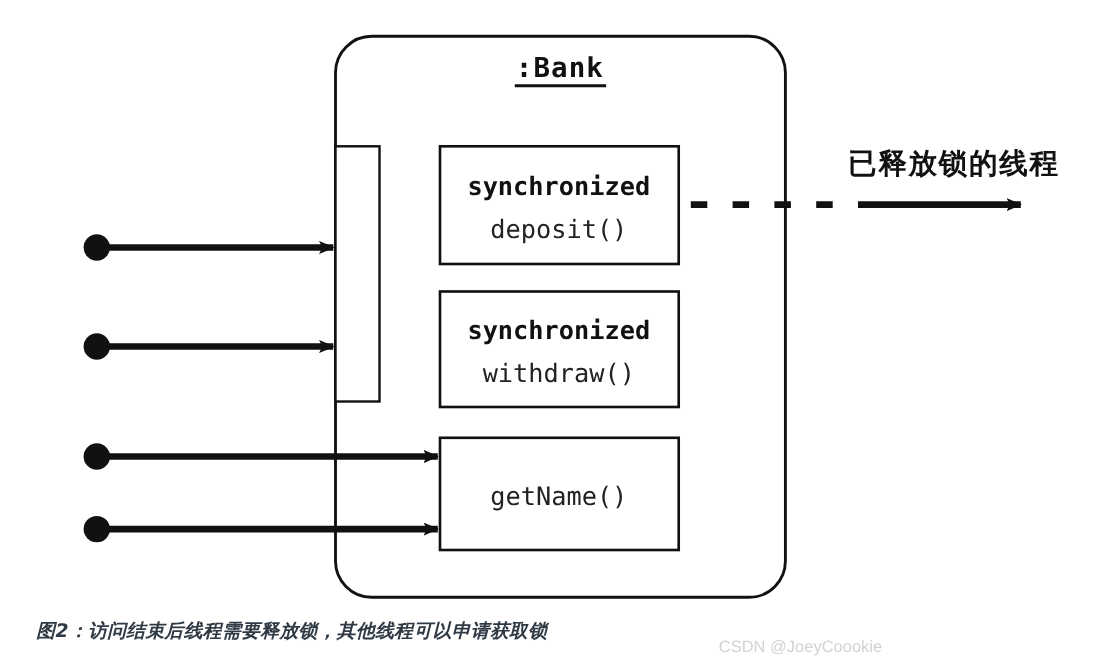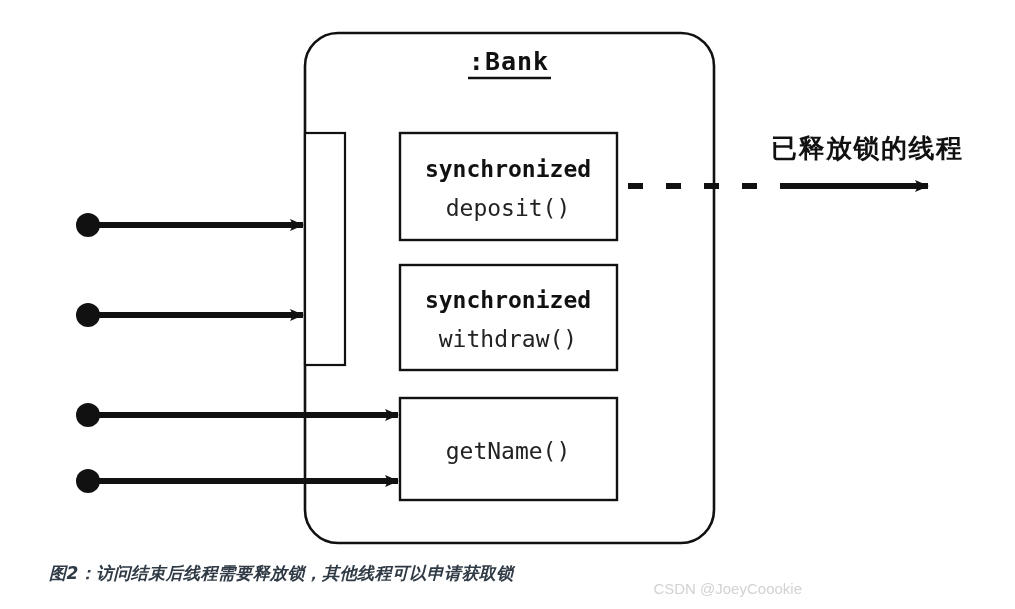--- a/index.html
+++ b/index.html
@@ -46,21 +46,20 @@
     position: absolute;
     left: 33px;
     top: 562px;
     font-family: "DejaVu Sans", "Liberation Sans", sans-serif;
     font-style: italic;
     font-weight: bold;
     font-size: 17px;
     color: #2f3a45;
     letter-spacing: 0.4px;
     white-space: nowrap;
-    margin-left: 16px;
   }
   .watermark-text {
     position: absolute;
     right: 16px;
     top: 580px;
     font-family: "Liberation Sans", sans-serif;
     font-size: 15px;
     color: #d2d2d2;
     white-space: nowrap;
     margin-left: 12px;

